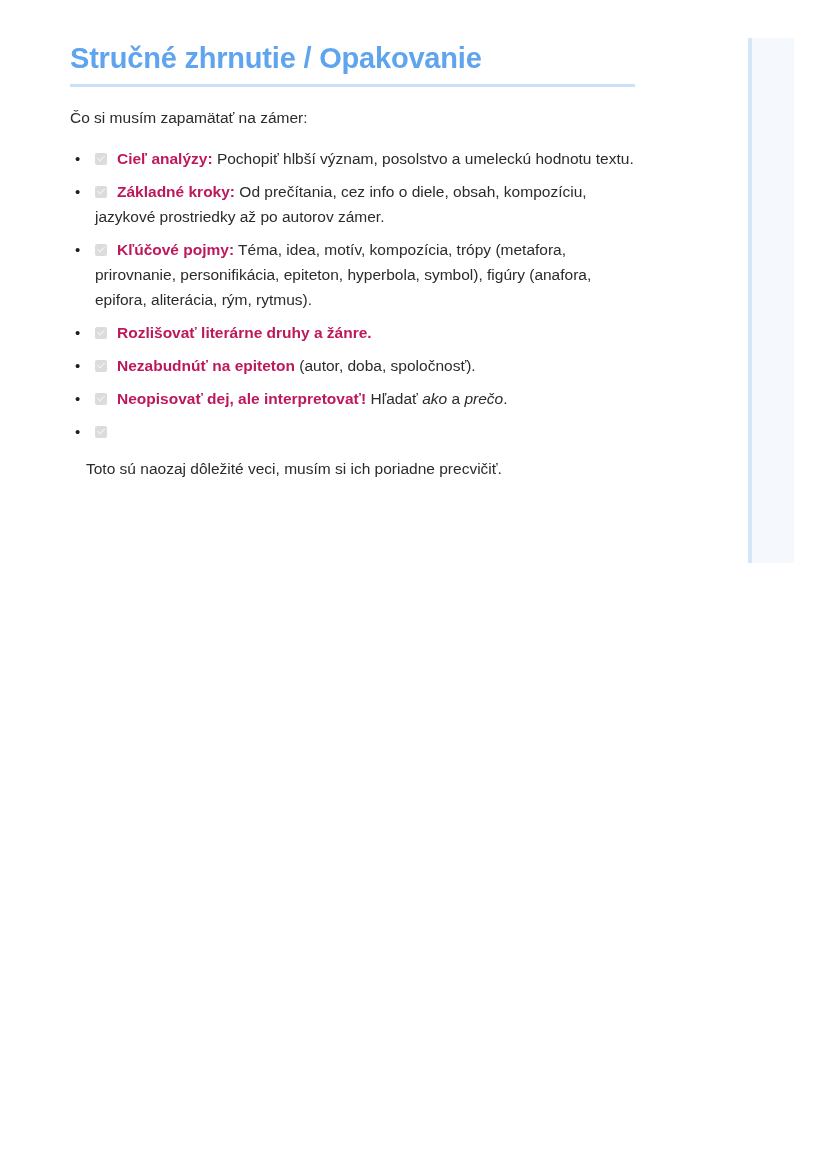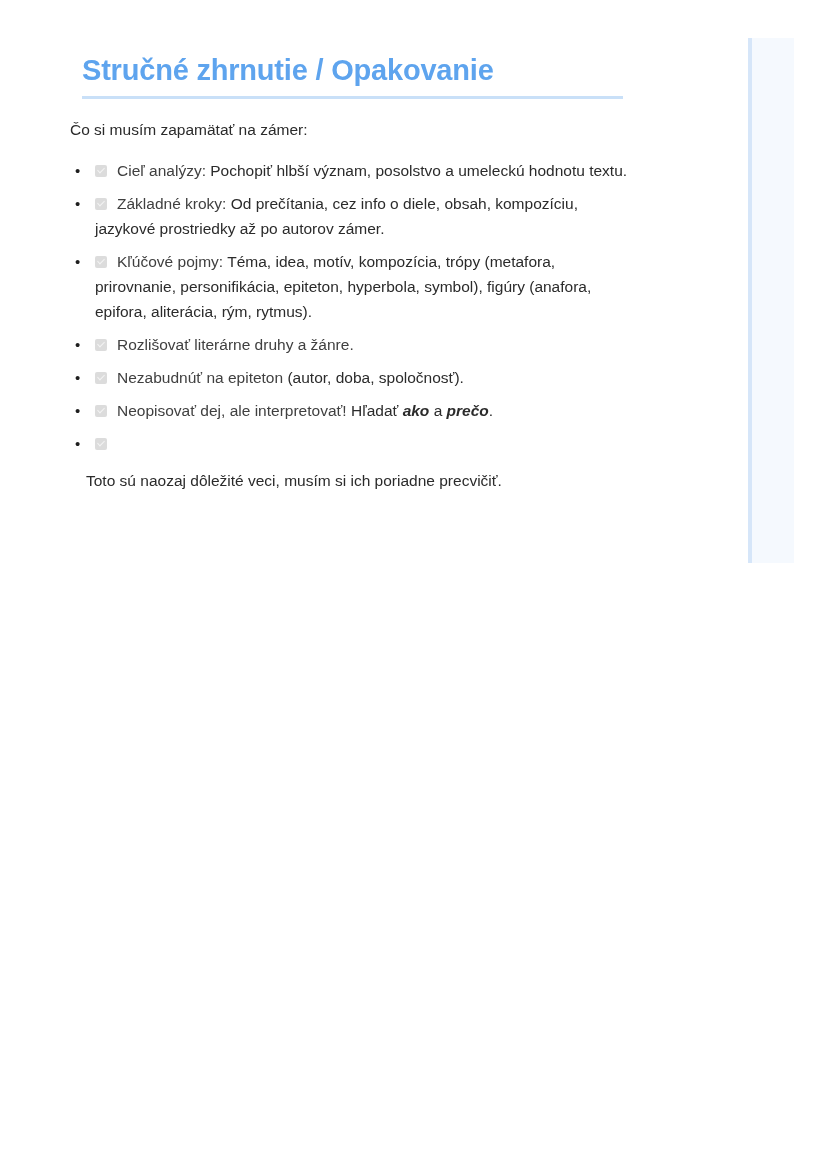--- a/index.html
+++ b/index.html
@@ -12,21 +12,21 @@
       color: #2b2b2b;
       overflow: hidden;
     }
     .content {
       position: absolute;
       left: 70px;
       top: 38px;
       width: 565px;
     }
     h1 {
-      margin: 12px;
+      margin: 0;
       font-size: 29px;
       font-weight: bold;
       color: #5ea4ee;
       line-height: 40px;
       padding-bottom: 6px;
       border-bottom: 3px solid #c9e0f8;
       letter-spacing: -0.2px;
     }
     .intro {
       margin: 20px 0 0 0;
@@ -65,22 +65,22 @@
       content: "";
       position: absolute;
       left: 4px;
       top: 1px;
       width: 3px;
       height: 6px;
       border: solid #f3f3f3;
       border-width: 0 1.5px 1.5px 0;
       transform: rotate(45deg);
     }
-    b { color: #404040; font-weight: normal; }
-    i { font-style: italic; font-weight: bold; }
+    b { color: #be185d; font-weight: bold; }
+    i { font-style: italic; }
     .outro {
       margin: 14px 0 0 16px;
       font-size: 15.5px;
       line-height: 22px;
     }
     .side-panel {
       position: absolute;
       left: 748px;
       top: 38px;
       width: 42px;

